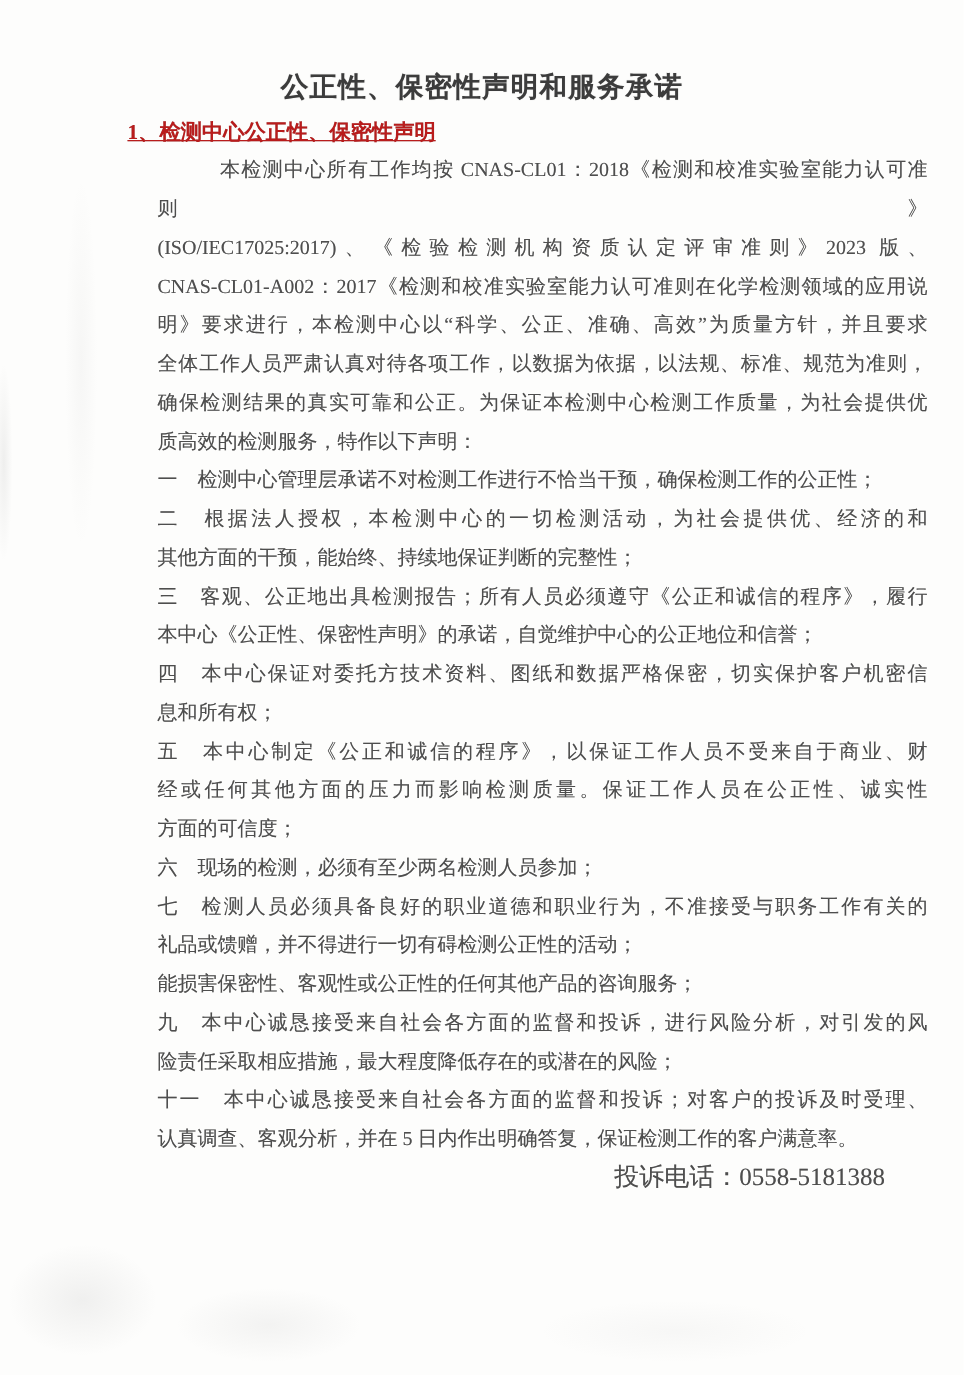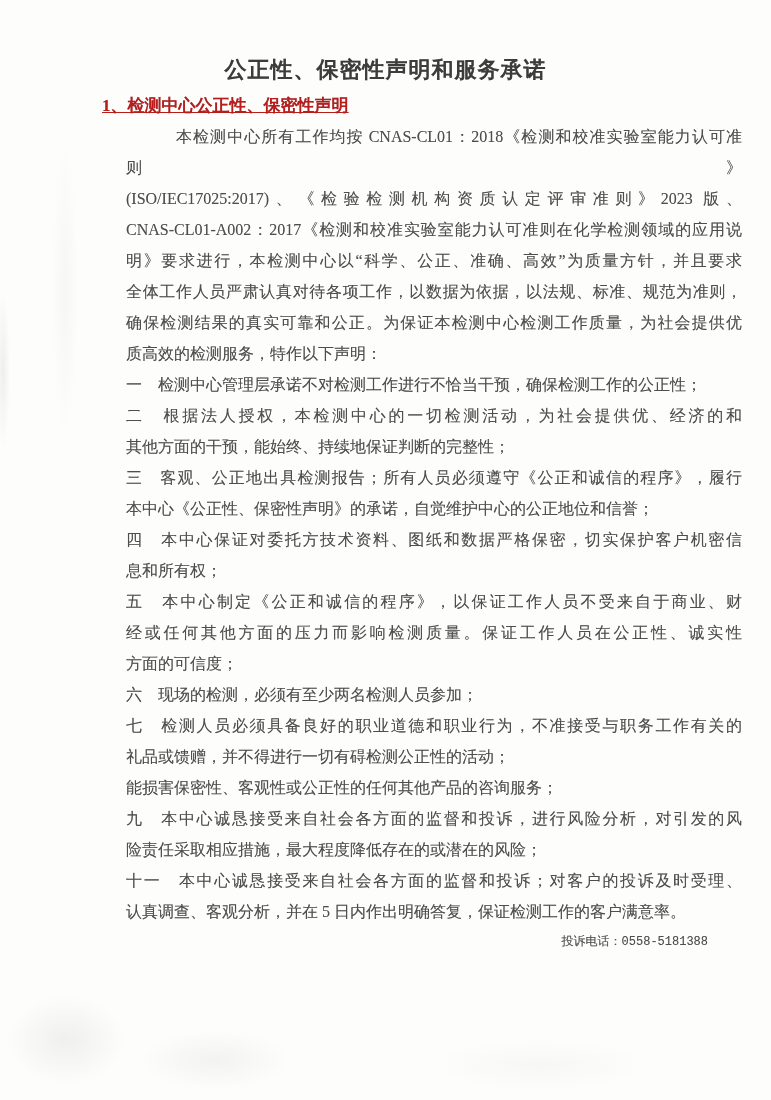--- a/index.html
+++ b/index.html
@@ -66,26 +66,25 @@
     text-shadow: 0 0 0.5px rgba(80,80,80,0.4);
   }
   .line.fill {
     text-align: justify;
     text-align-last: justify;
   }
   .line.indent {
     text-indent: 50px;
   }
   .phone {
-    font-size: 12px;
+    font-size: 20px;
     line-height: 31px;
     text-align: right;
     padding-right: 34px;
     text-shadow: 0 0 0.5px rgba(80,80,80,0.4);
-    font-family: Liberation Mono, monospace;
   }
 </style>
 </head>
 <body>
 
 <div class="page">
   <div class="smudge s1"></div>
   <div class="smudge s2"></div>
   <div class="smudge s3"></div>
   <div class="smudge s4"></div>

